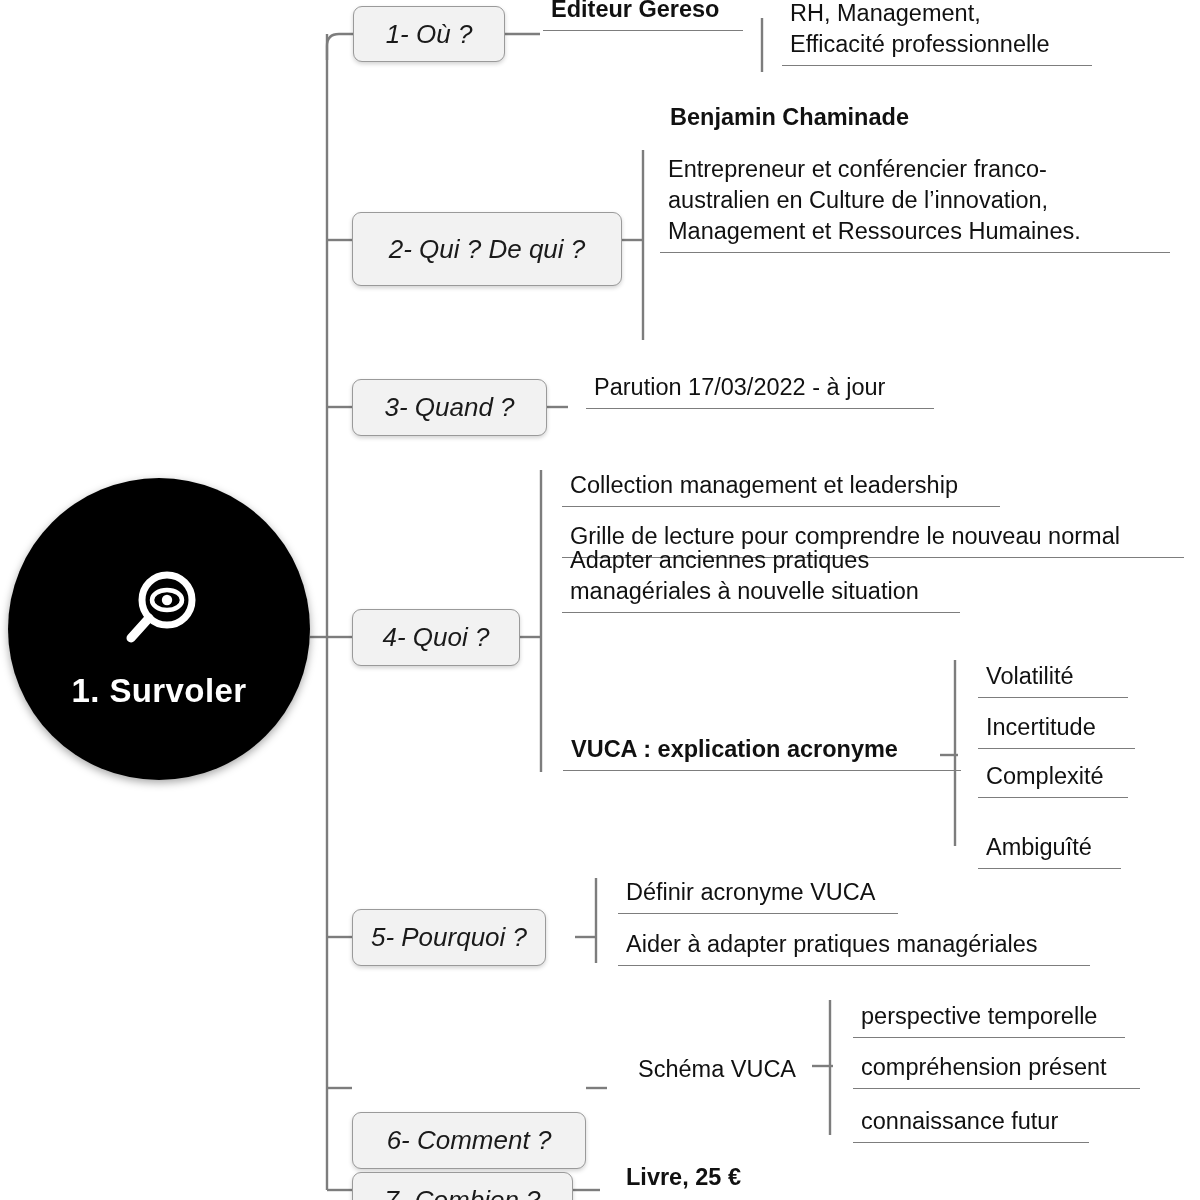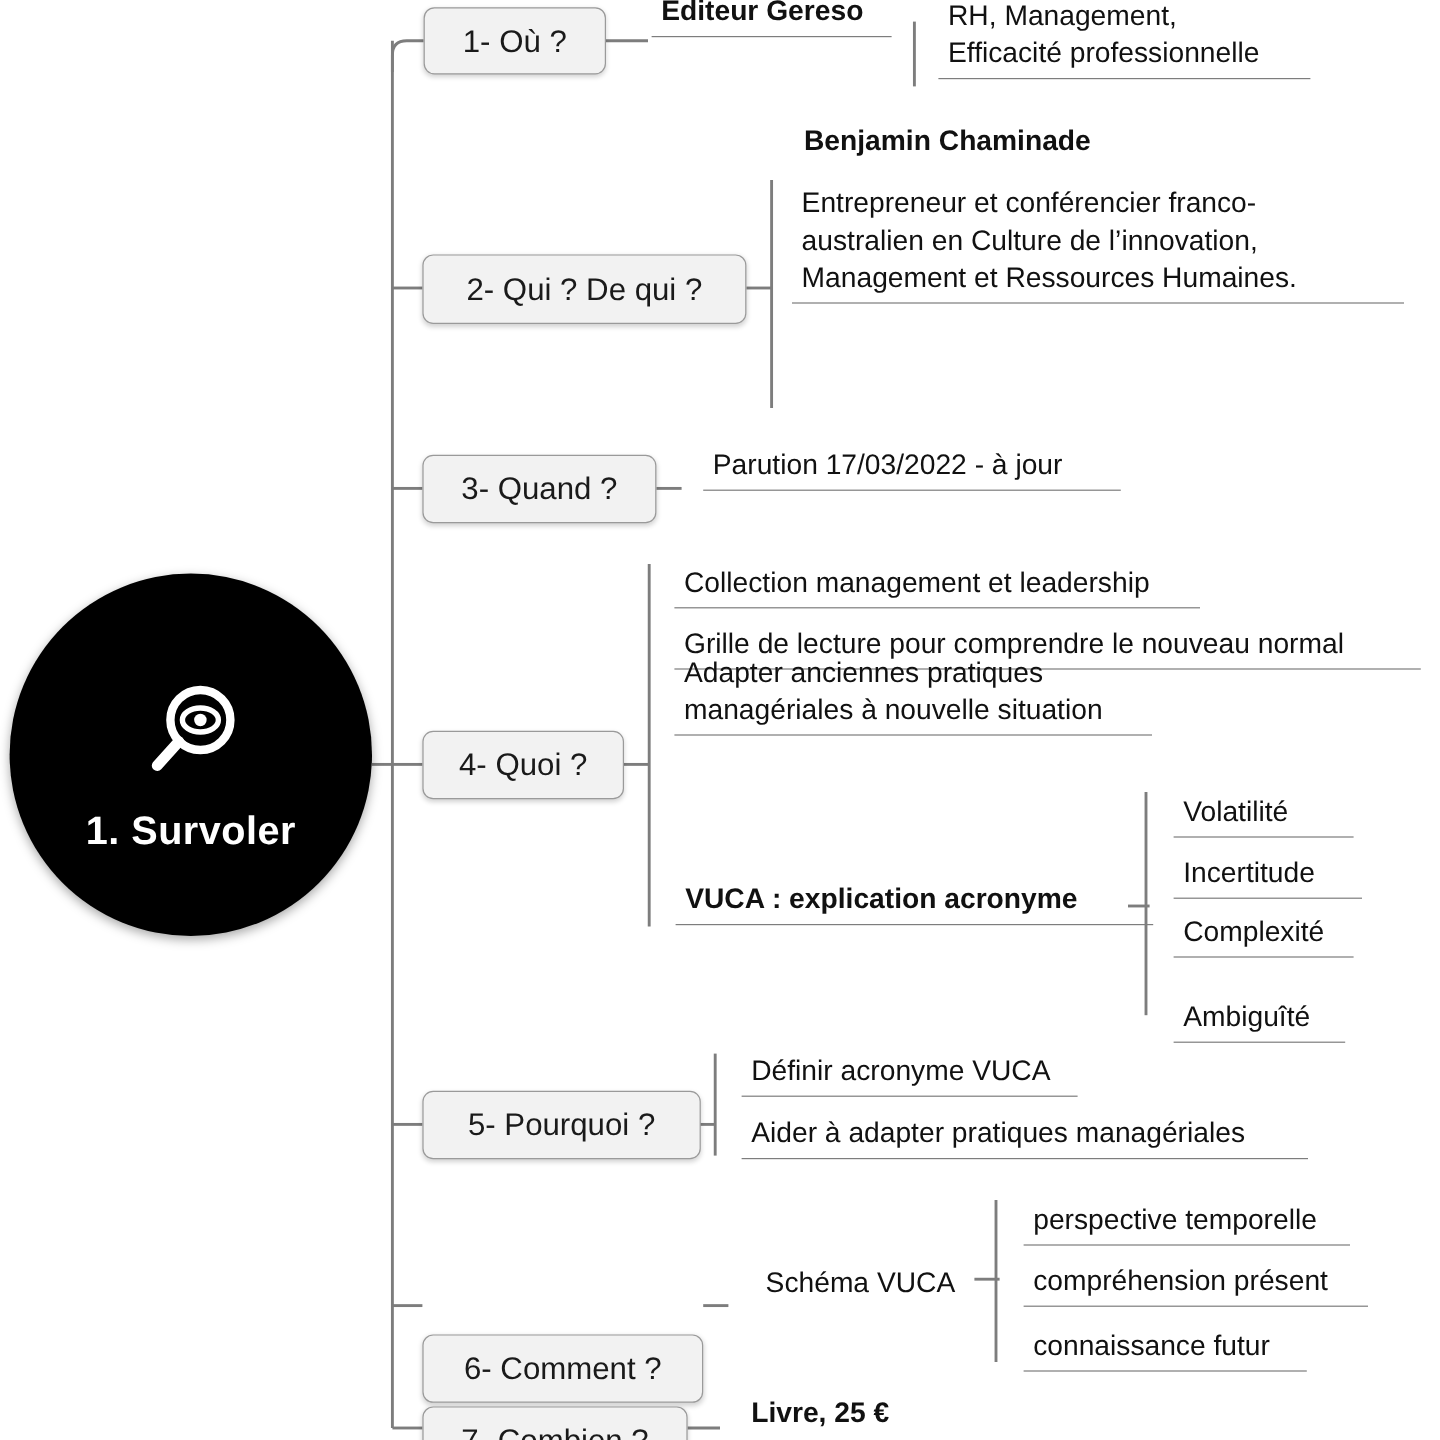--- a/index.html
+++ b/index.html
@@ -56,20 +56,21 @@
   
   .branch {
     position: absolute;
     box-sizing: border-box;
     background: #f2f2f2;
     border: 1px solid #9a9a9a;
     border-radius: 9px;
     display: flex;
     align-items: center;
     justify-content: center;
+    font-style: italic;
     font-size: 26px;
     color: #1a1a1a;
     box-shadow: 0 2px 4px rgba(0,0,0,0.18);
     padding: 0 10px;
   }
 
   
   .leaf {
     position: absolute;
     box-sizing: border-box;
@@ -146,33 +147,33 @@
         <line x1="36" y1="52" x2="18" y2="72" stroke="#ffffff" stroke-width="9" stroke-linecap="round"></line>
       </svg>
     </div>
     <div class="label">1. Survoler</div>
   </div>
 
   <div class="branch" style="left:353px; top:6px; width:152px; height:56px;">
     <span>1- Où  ?</span>
   </div>
 
-  <div class="branch" style="left:352px; top:212px; width:270px; height:58px;">
+  <div class="branch" style="left:352px; top:212px; width:270px; height:74px;">
     <span>2- Qui ? De qui ?</span>
   </div>
 
   <div class="branch" style="left:352px; top:379px; width:195px; height:57px;">
     <span>3- Quand ?</span>
   </div>
 
   <div class="branch" style="left:352px; top:609px; width:168px; height:57px;">
     <span>4- Quoi ?</span>
   </div>
 
-  <div class="branch" style="left:352px; top:909px; width:232px; height:57px;">
+  <div class="branch" style="left:352px; top:909px; width:194px; height:57px;">
     <span>5- Pourquoi ?</span>
   </div>
 
   <div class="branch" style="left:352px; top:1112px; width:234px; height:57px;">
     <span>6- Comment ?</span>
   </div>
 
   <div class="branch" style="left:352px; top:1172px; width:221px; height:57px;">
     <span>7- Combien ?</span>
   </div>

